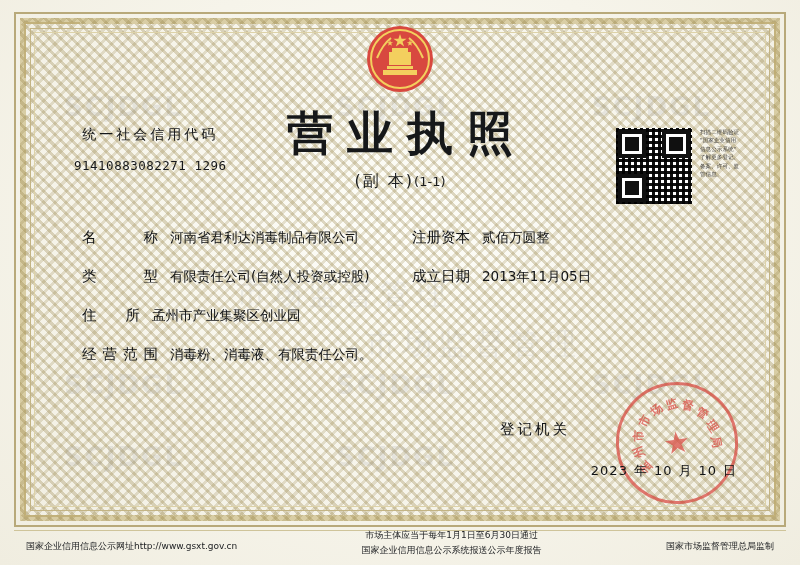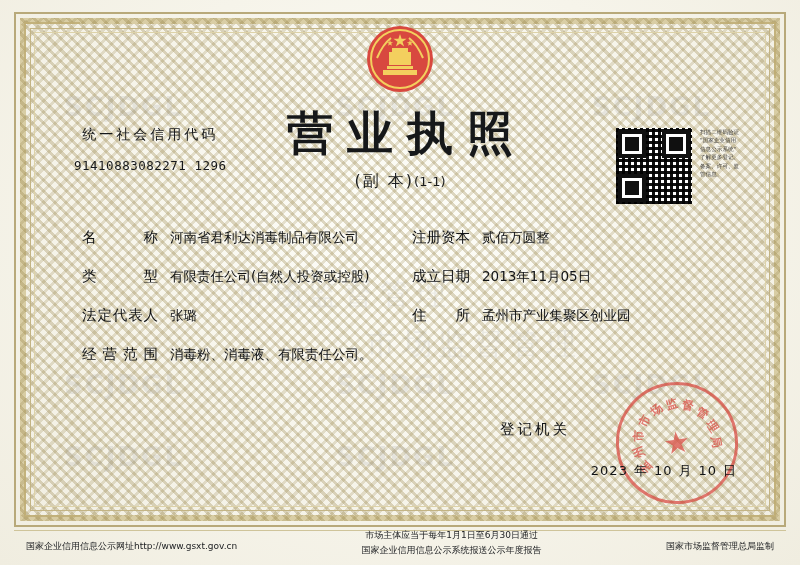--- a/index.html
+++ b/index.html
@@ -394,24 +394,20 @@
         <span class="lbl w4">类　　型</span>
         <span class="val">有限责任公司(自然人投资或控股)</span>
       </div>
       <div class="col right">
         <span class="lbl">成立日期</span>
         <span class="val">2013年11月05日</span>
       </div>
     </div>
 
     <div class="row">
-      <div class="col left">
-        <span class="lbl w4">法定代表人</span>
-        <span class="val">张璐</span>
-      </div>
       <div class="col right">
         <span class="lbl">住　　所</span>
         <span class="val">孟州市产业集聚区创业园</span>
       </div>
     </div>
 
     <div class="row scope">
       <div class="col">
         <span class="lbl w4">经营范围</span>
         <span class="val">消毒粉、消毒液、有限责任公司。</span>

